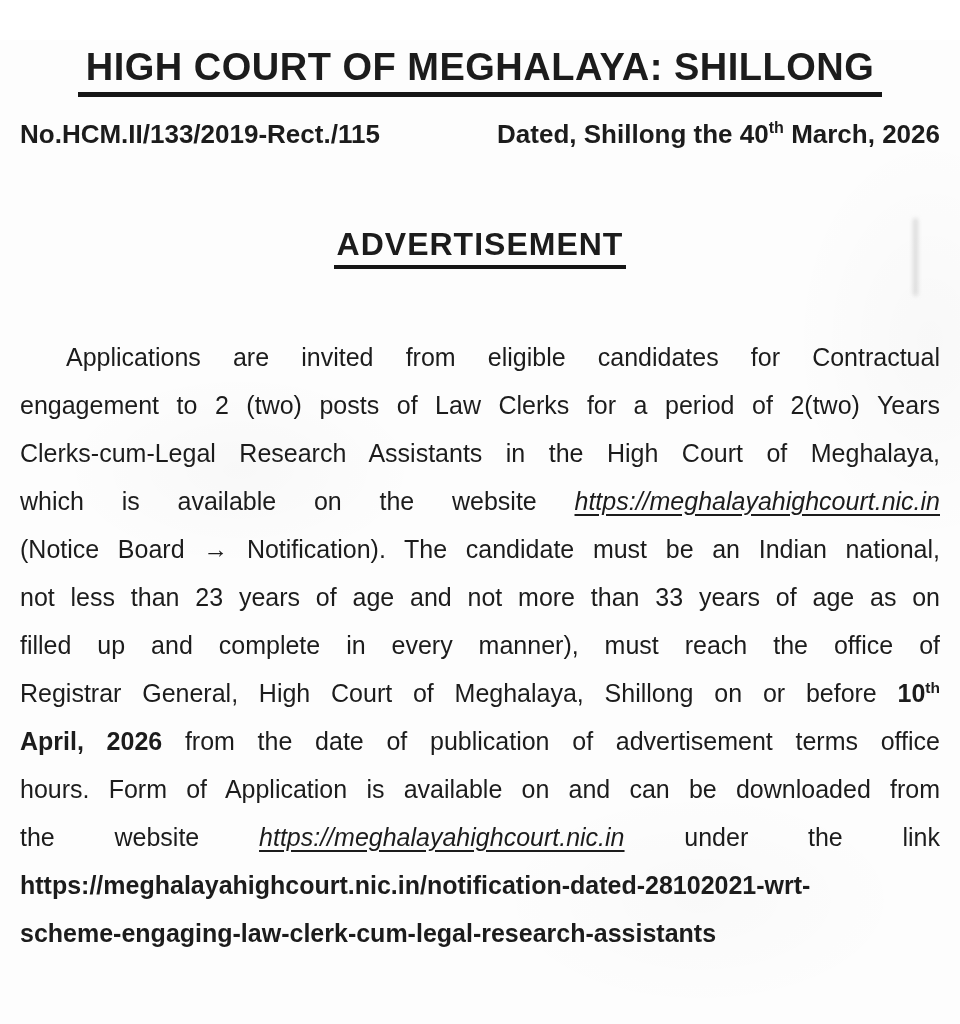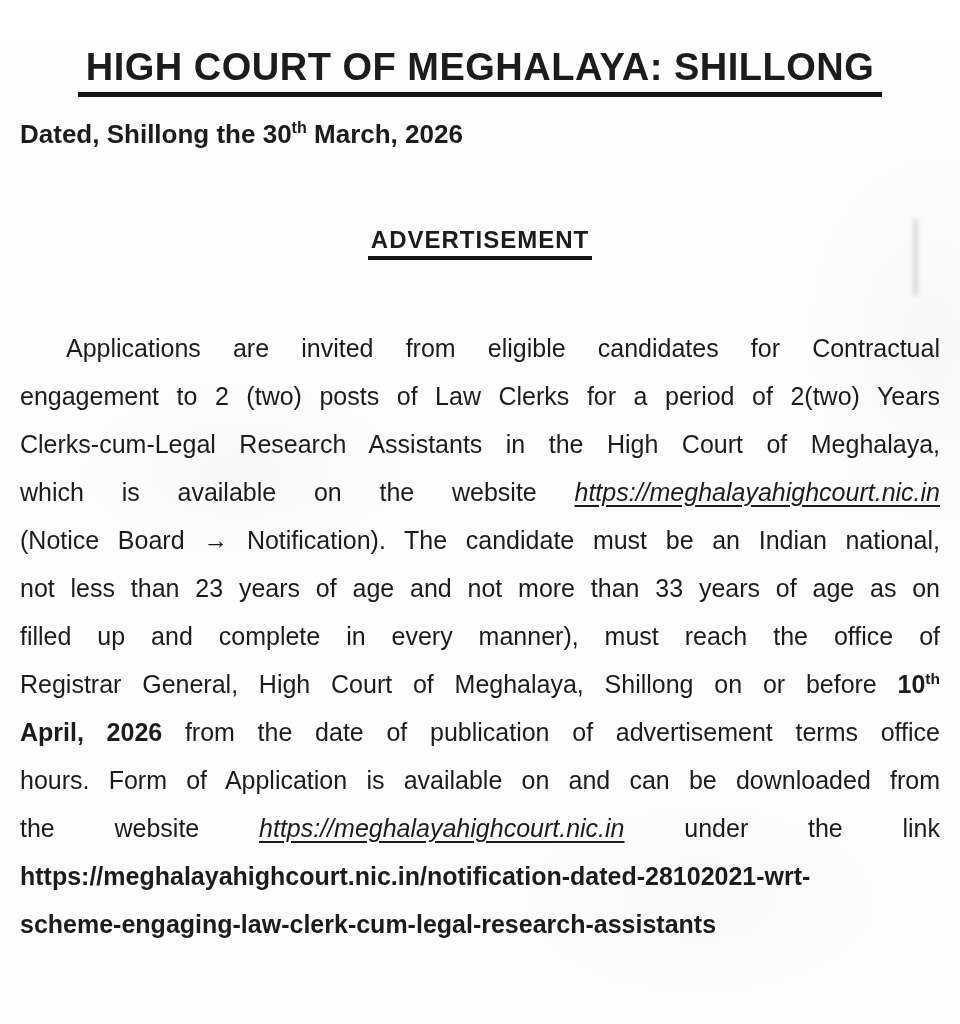--- a/index.html
+++ b/index.html
@@ -36,21 +36,21 @@
     align-items: baseline;
     margin-top: 22px;
     font-size: 26px;
     font-weight: bold;
     white-space: nowrap;
   }
 
   .heading-wrap { text-align: center; margin-top: 76px; }
   .heading {
     display: inline-block;
-    font-size: 24px;
+    font-size: 32px;
     font-weight: bold;
     letter-spacing: 1px;
     border-bottom: 4px solid #161616;
     padding: 0 3px 2px 3px;
   }
 
   .body-text { margin-top: 64px; font-size: 25px; }
   .line {
     line-height: 48px;
     height: 48px;
@@ -83,21 +83,22 @@
 <body>
 
 <div class="page">
   <div class="content">
 
     <div class="title-wrap">
       <span class="title">HIGH COURT OF MEGHALAYA: SHILLONG</span>
     </div>
 
     <div class="refline">
-      <span><span>Dated, Shillong the 30</span><sup class="sup">th</sup><span> March, 2026</span></span>
+      <span>No.HCM.II/133/2019-Rect./115</span>
+      <span><span>Dated, Shillong the 40</span><sup class="sup">th</sup><span> March, 2026</span></span>
     </div>
 
     <div class="heading-wrap">
       <span class="heading">ADVERTISEMENT</span>
     </div>
 
     <div class="body-text">
         <div class="line indent just"><span>Applications are invited from eligible candidates for Contractual</span></div>
         <div class="line just"><span>engagement to 2 (two) posts of Law Clerks for a period of 2(two) Years</span></div>
         <div class="line just"><span>Clerks-cum-Legal Research Assistants in the High Court of Meghalaya,</span></div>

